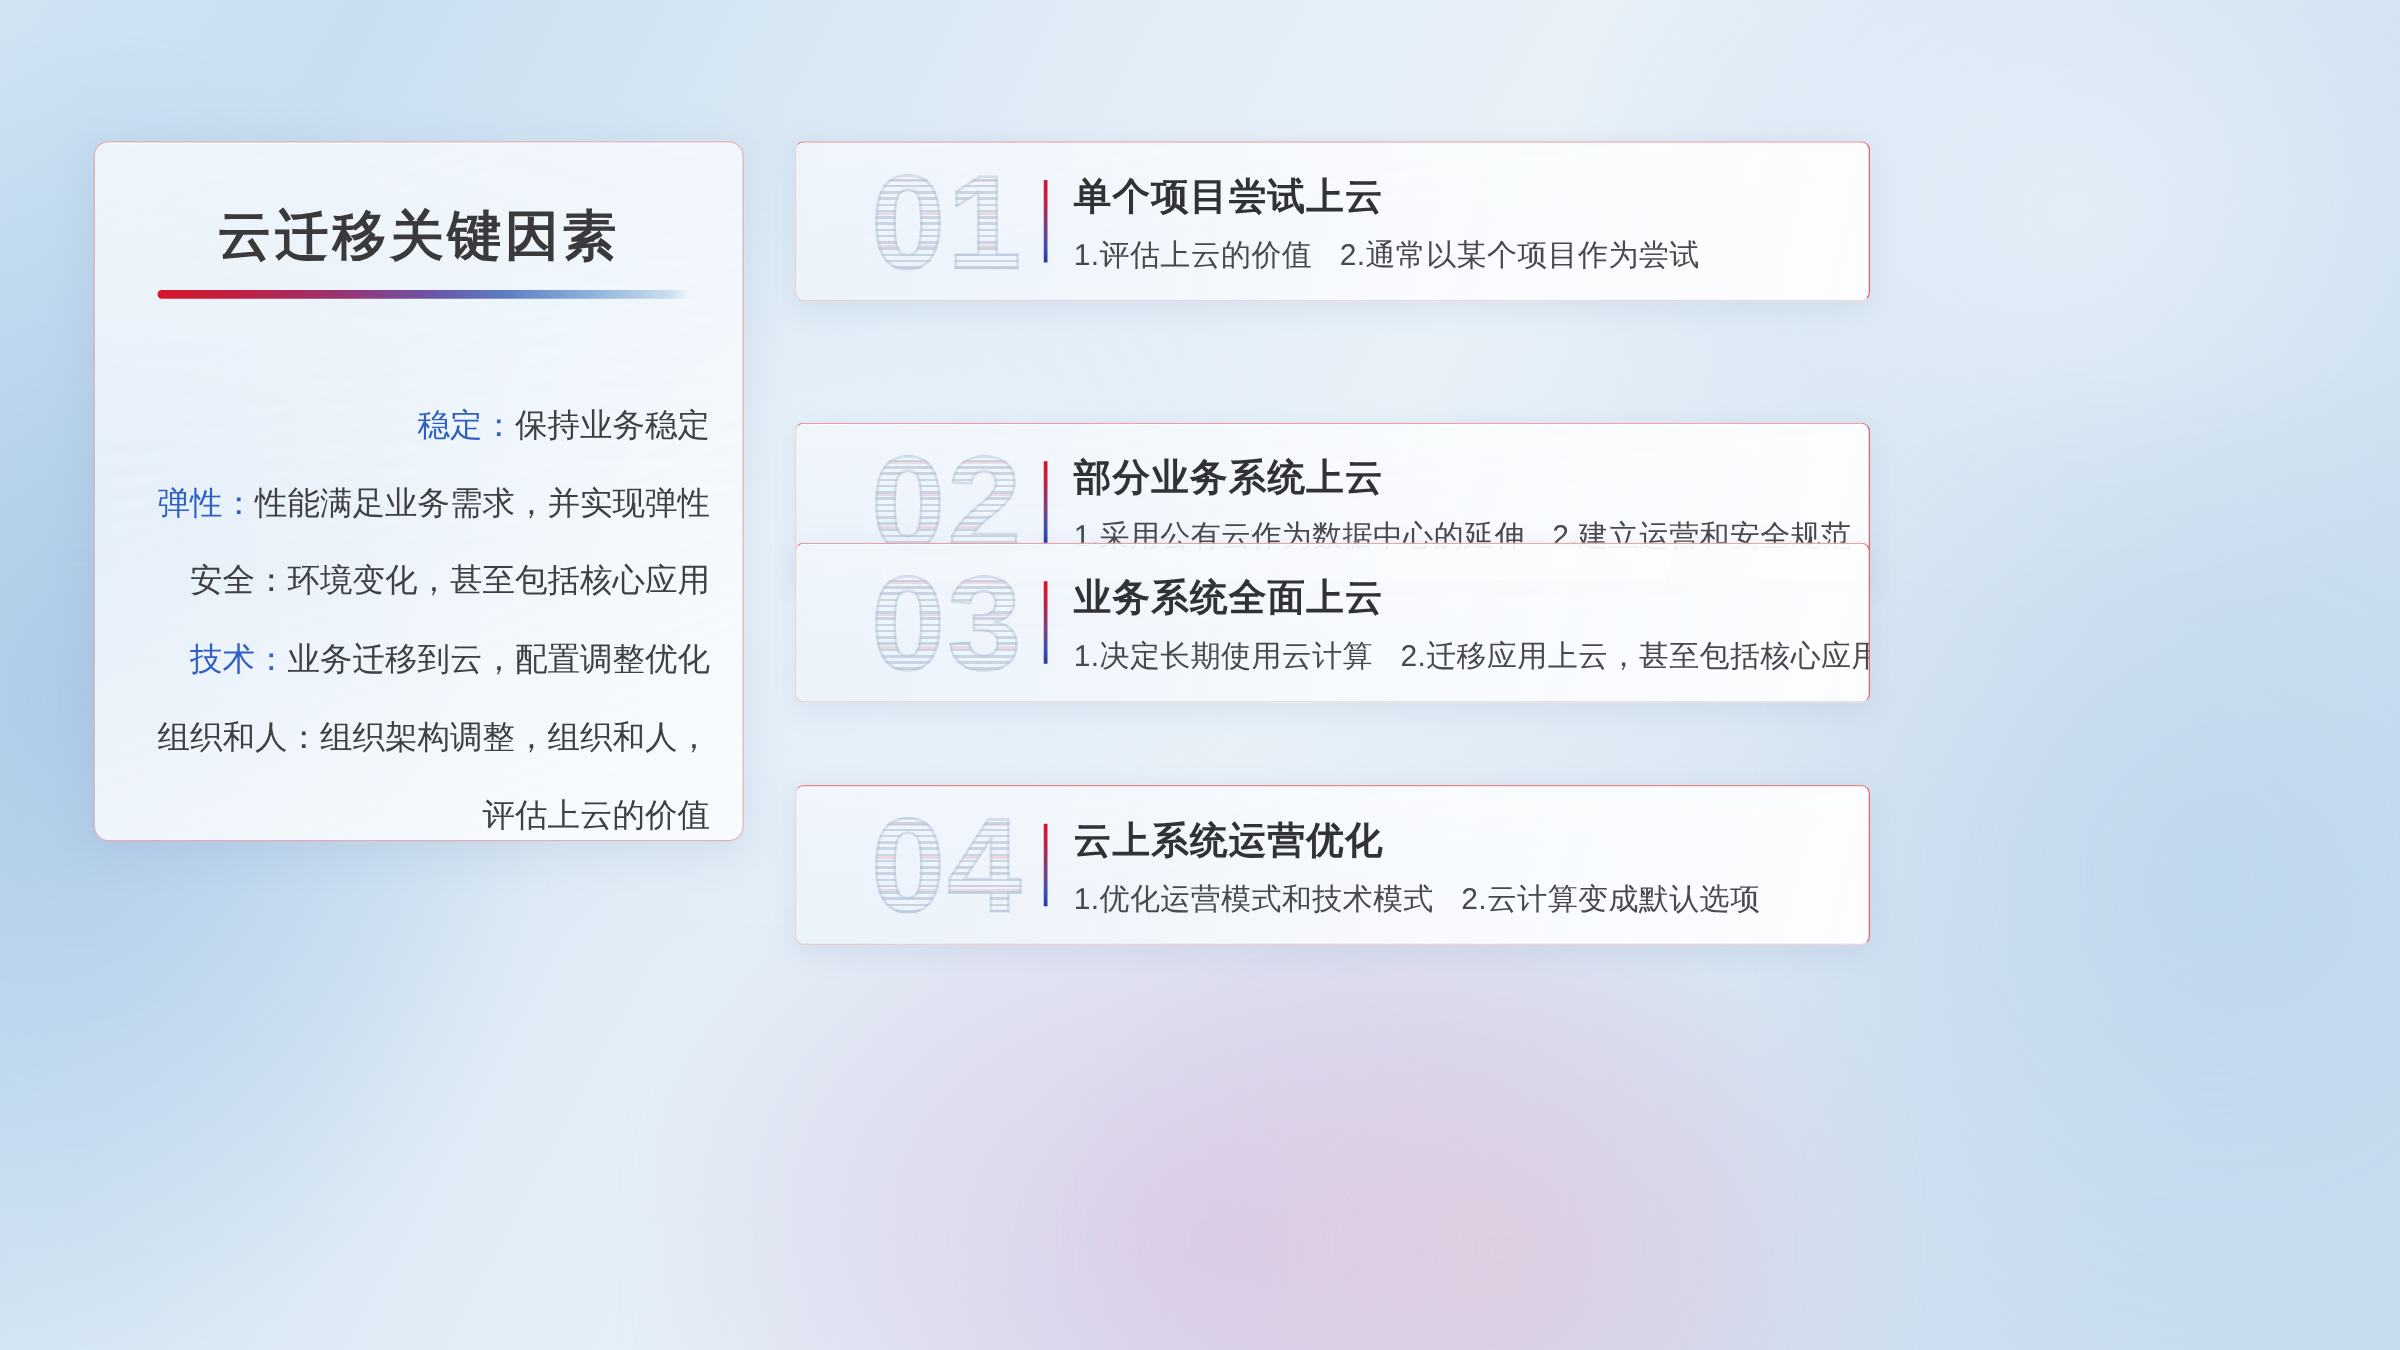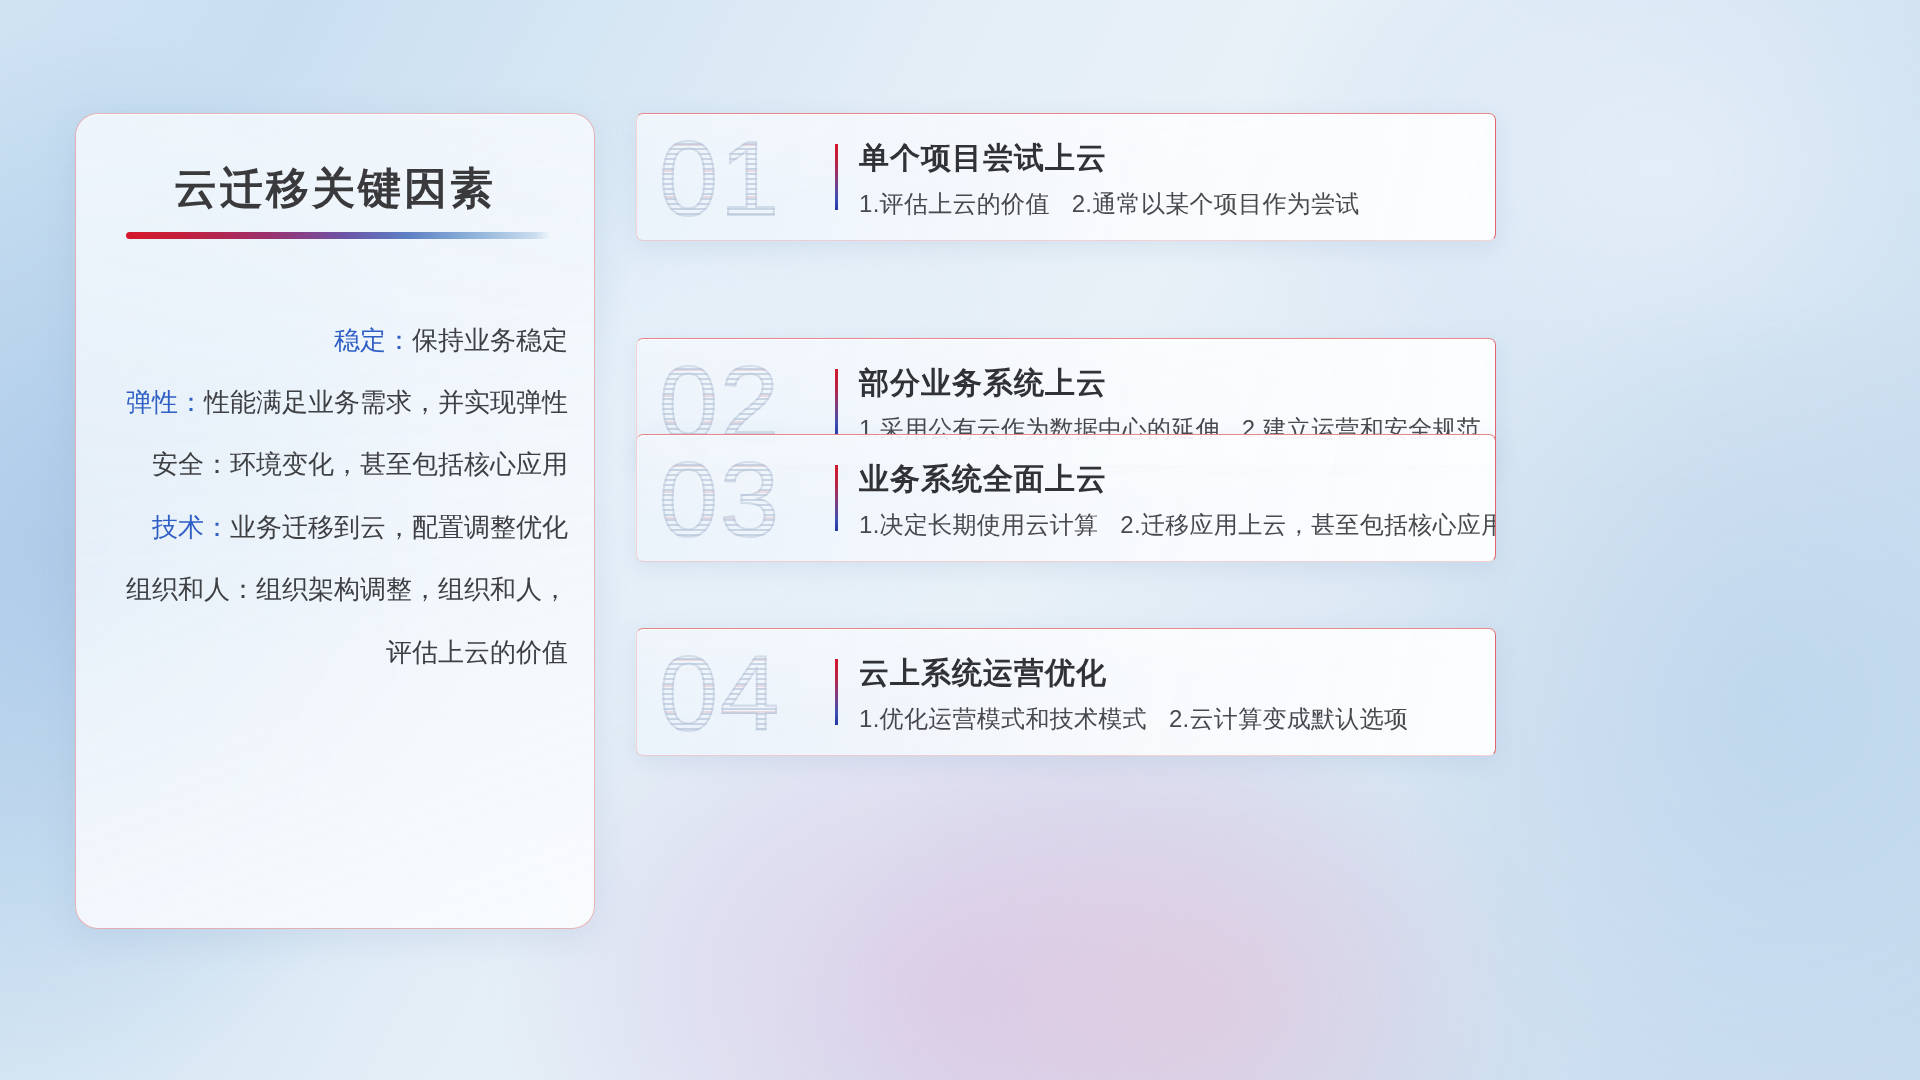--- a/index.html
+++ b/index.html
@@ -51,22 +51,22 @@
     filter:blur(14px);
   }
   #bg-glow-mid {
     position:absolute; left:300px; top:120px; width:700px; height:620px;
     background:radial-gradient(ellipse at 50% 50%, rgba(236,244,251,.75) 0%, rgba(228,240,250,.3) 52%, rgba(224,238,250,0) 78%);
     filter:blur(16px);
   }
 
   
   #left-panel {
-    position:absolute; left:75px; top:113px; width:520px; height:816px;
-    border-radius:23px;
+    position:absolute; left:75px; top:113px; width:520px; height:560px;
+    border-radius:12px;
     background:linear-gradient(160deg, rgba(233,242,250,.88) 0%, rgba(240,246,252,.80) 35%, rgba(247,250,253,.86) 70%, rgba(250,252,254,.92) 100%);
     border:1.5px solid rgba(223,120,124,.55);
     box-shadow:0 8px 34px rgba(120,150,190,.18), inset 0 1px 0 rgba(255,255,255,.7);
     backdrop-filter:blur(6px);
     overflow:hidden;
     padding-left:48px;
   }
   #left-panel-sheen {
     position:absolute; left:0; top:0; right:0; height:60%;
     background:linear-gradient(180deg, rgba(255,255,255,.34) 0%, rgba(255,255,255,0) 100%);
@@ -111,22 +111,22 @@
   .card-sheen {
     position:absolute; inset:0;
     background:linear-gradient(176deg, rgba(255,255,255,.30) 0%, rgba(255,255,255,0) 55%);
     pointer-events:none;
   }
 
   
   .card-number {
     position:absolute; left:22px; top:4px;
     width:160px; height:120px;
-    font-size:106px; font-weight:normal; letter-spacing:2px;
-    line-height:120px; text-align:left;
+    font-size:106px; font-weight:bold; letter-spacing:2px;
+    line-height:120px; text-align:right;
     color:transparent;
     -webkit-text-stroke:2px rgba(150,168,196,.50);
     background-image:
       repeating-linear-gradient(180deg,
         rgba(140,160,192,.62) 0px, rgba(140,160,192,.62) 2px,
         rgba(255,255,255,0) 2px, rgba(255,255,255,0) 5px),
       repeating-linear-gradient(180deg,
         rgba(214,100,110,.30) 0px, rgba(214,100,110,.30) 2px,
         rgba(255,255,255,0) 2px, rgba(255,255,255,0) 26px);
     -webkit-background-clip:text;

